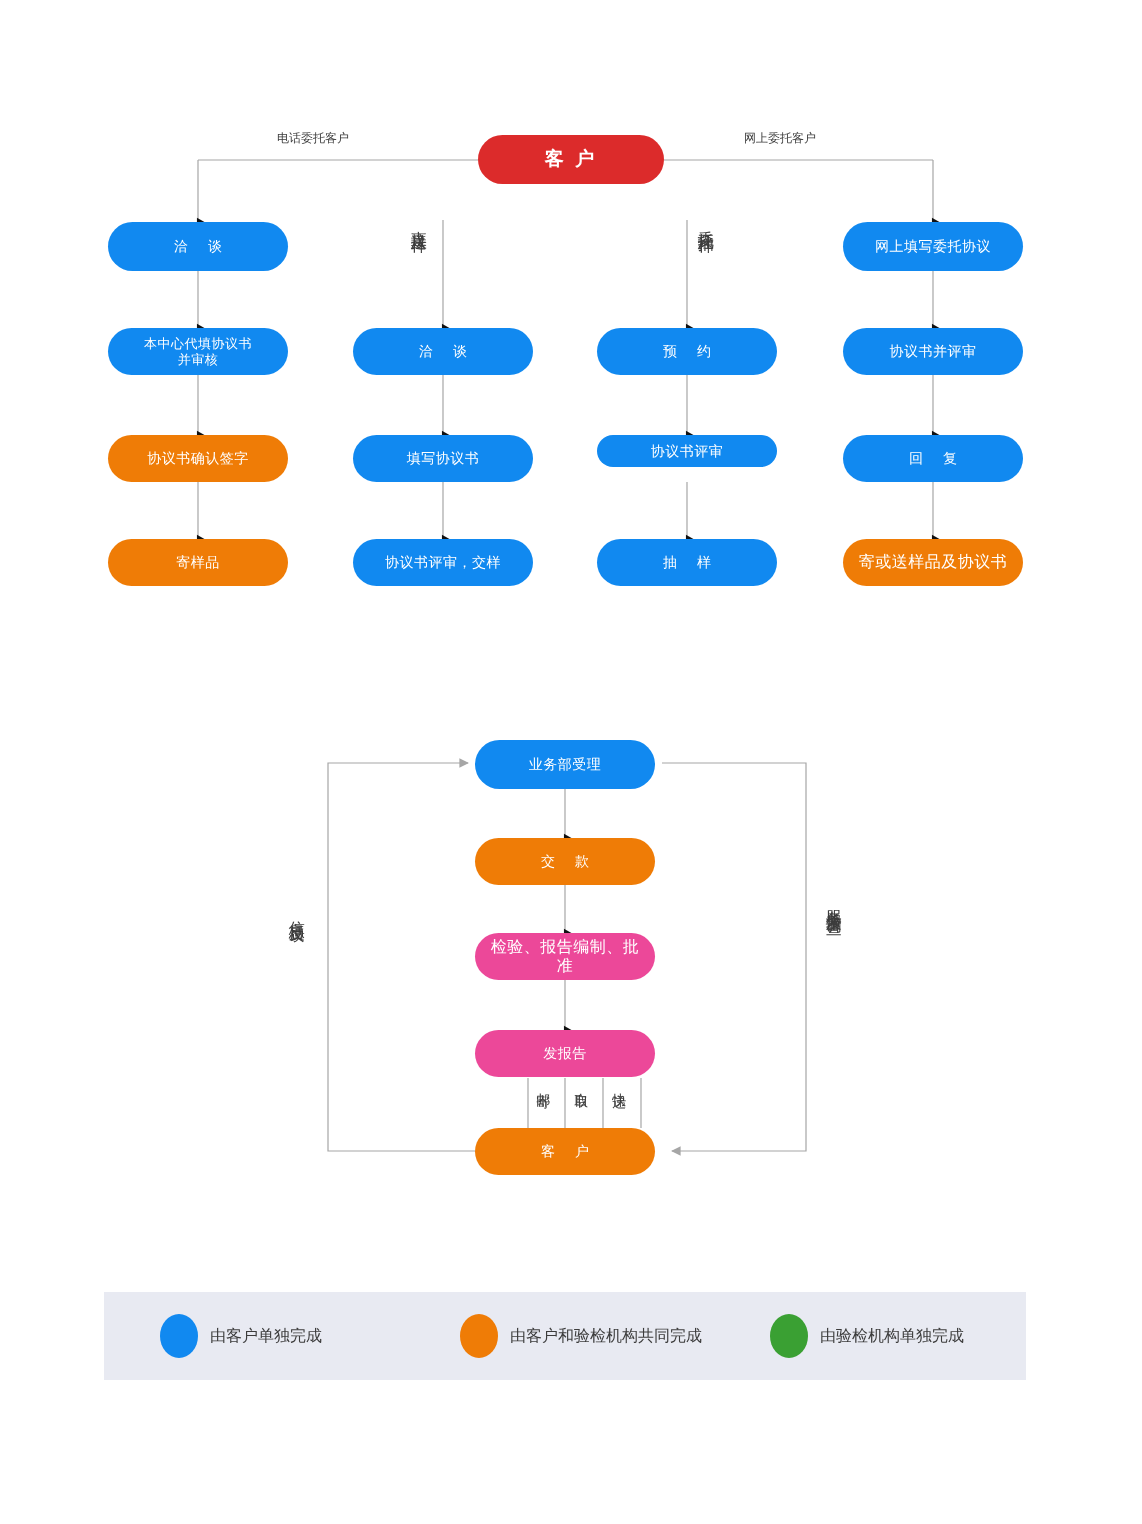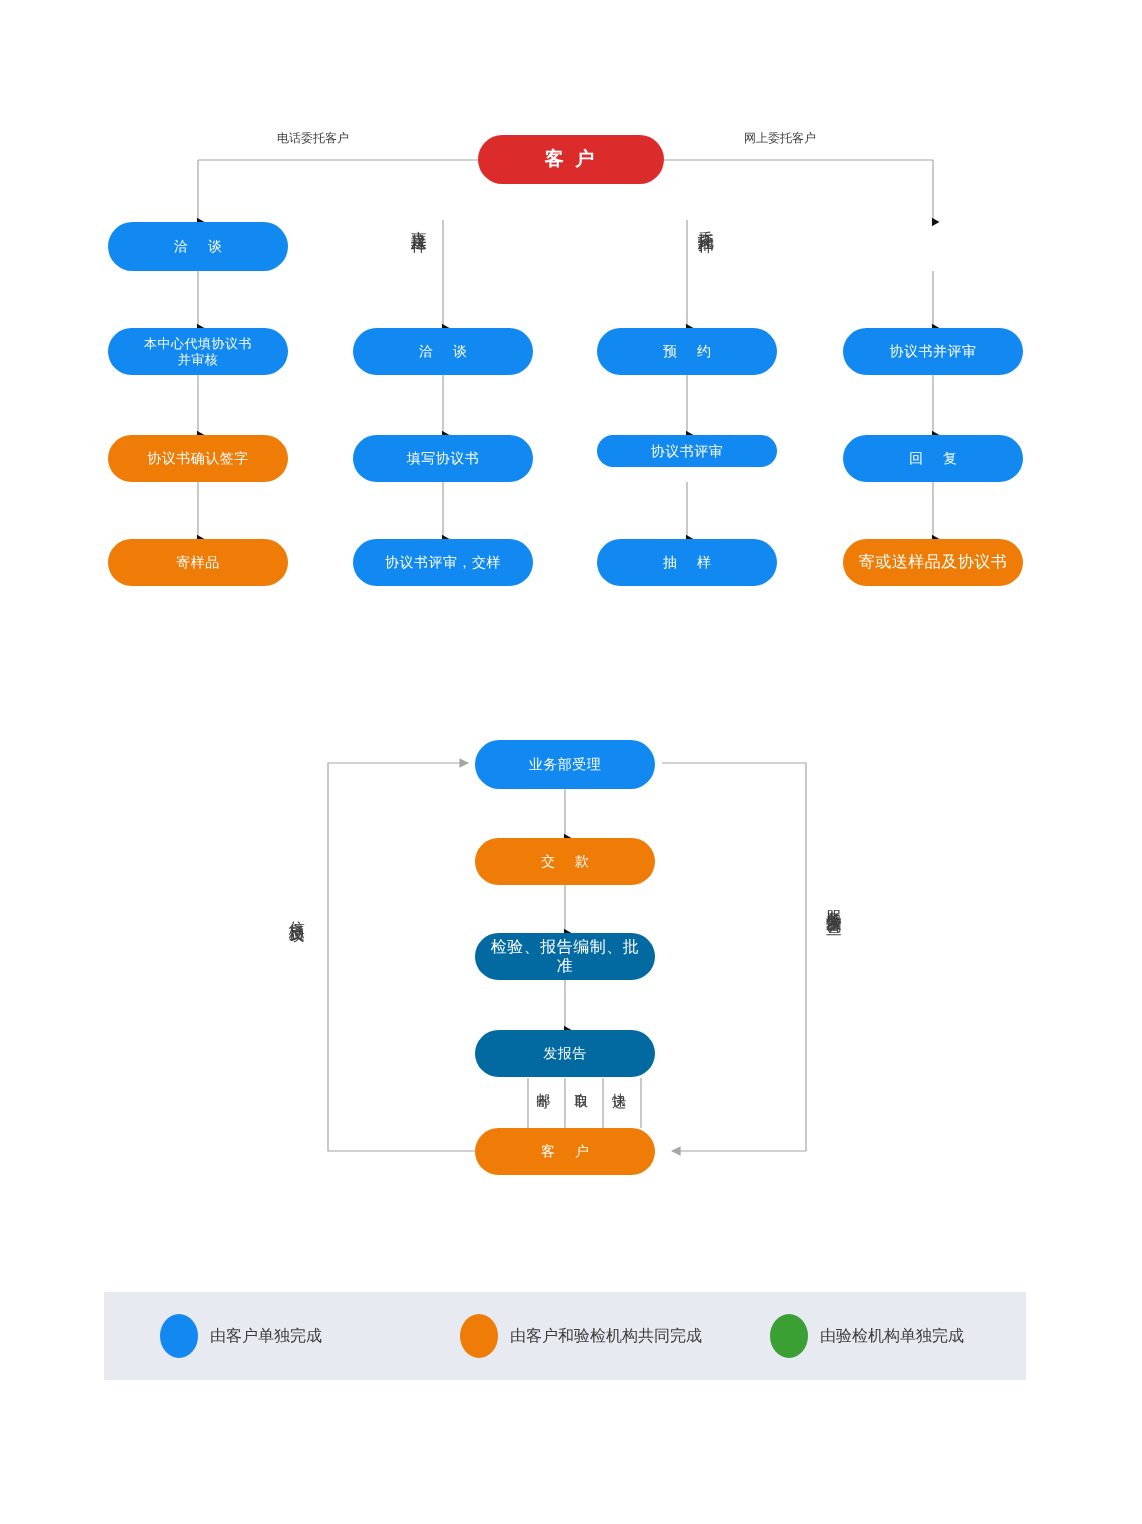--- a/index.html
+++ b/index.html
@@ -26,21 +26,21 @@
     justify-content:center;
     text-align:center;
     line-height:1.18;
     letter-spacing:0.5px;
     box-sizing:border-box;
     padding:0 8px;
     font-size:14px;
   }
   .node.blue{background:#1189F0;}
   .node.orange{background:#EF7C06;}
-  .node.green{background:#0369a1;}
+  .node.green{background:#ec4899;}
   .node.red{background:#DC2B2B;font-weight:bold;font-size:19px;letter-spacing:3px;}
   .node.wide-sp{letter-spacing:8px;text-indent:8px;}
 
   
   .hlabel{
     position:absolute;z-index:4;
     color:#3C3C3C;font-size:12px;white-space:nowrap;
   }
   .vlabel{
     position:absolute;z-index:4;
@@ -133,20 +133,21 @@
   <div class="vlabel" style="left:410px;top:218px;">直接送样</div>
   <div class="node blue wide-sp" style="left:353px;top:328px;width:180px;height:47px;">洽  谈</div>
   <div class="node blue" style="left:353px;top:435px;width:180px;height:47px;">填写协议书</div>
   <div class="node blue" style="left:353px;top:539px;width:180px;height:47px;">协议书评审，交样</div>
 
   <div class="vlabel" style="left:697px;top:218px;">委托抽样</div>
   <div class="node blue wide-sp" style="left:597px;top:328px;width:180px;height:47px;">预  约</div>
   <div class="node blue" style="left:597px;top:435px;width:180px;height:32px;">协议书评审</div>
   <div class="node blue wide-sp" style="left:597px;top:539px;width:180px;height:47px;">抽  样</div>
 
+  <div class="node blue" style="left:843px;top:222px;width:180px;height:49px;">网上填写委托协议</div>
   <div class="node blue" style="left:843px;top:328px;width:180px;height:47px;">协议书并评审</div>
   <div class="node blue wide-sp" style="left:843px;top:435px;width:180px;height:47px;">回  复</div>
   <div class="node orange" style="left:843px;top:539px;width:180px;height:47px;font-size:16px;">寄或送样品及协议书</div>
 
   <div class="node blue" style="left:475px;top:740px;width:180px;height:49px;">业务部受理</div>
   <div class="node orange wide-sp" style="left:475px;top:838px;width:180px;height:47px;">交  款</div>
   <div class="node green" style="left:475px;top:933px;width:180px;height:47px;font-size:16px;">检验、报告编制、批准</div>
   <div class="node green" style="left:475px;top:1030px;width:180px;height:47px;">发报告</div>
   <div class="node orange wide-sp" style="left:475px;top:1128px;width:180px;height:47px;">客  户</div>
 

